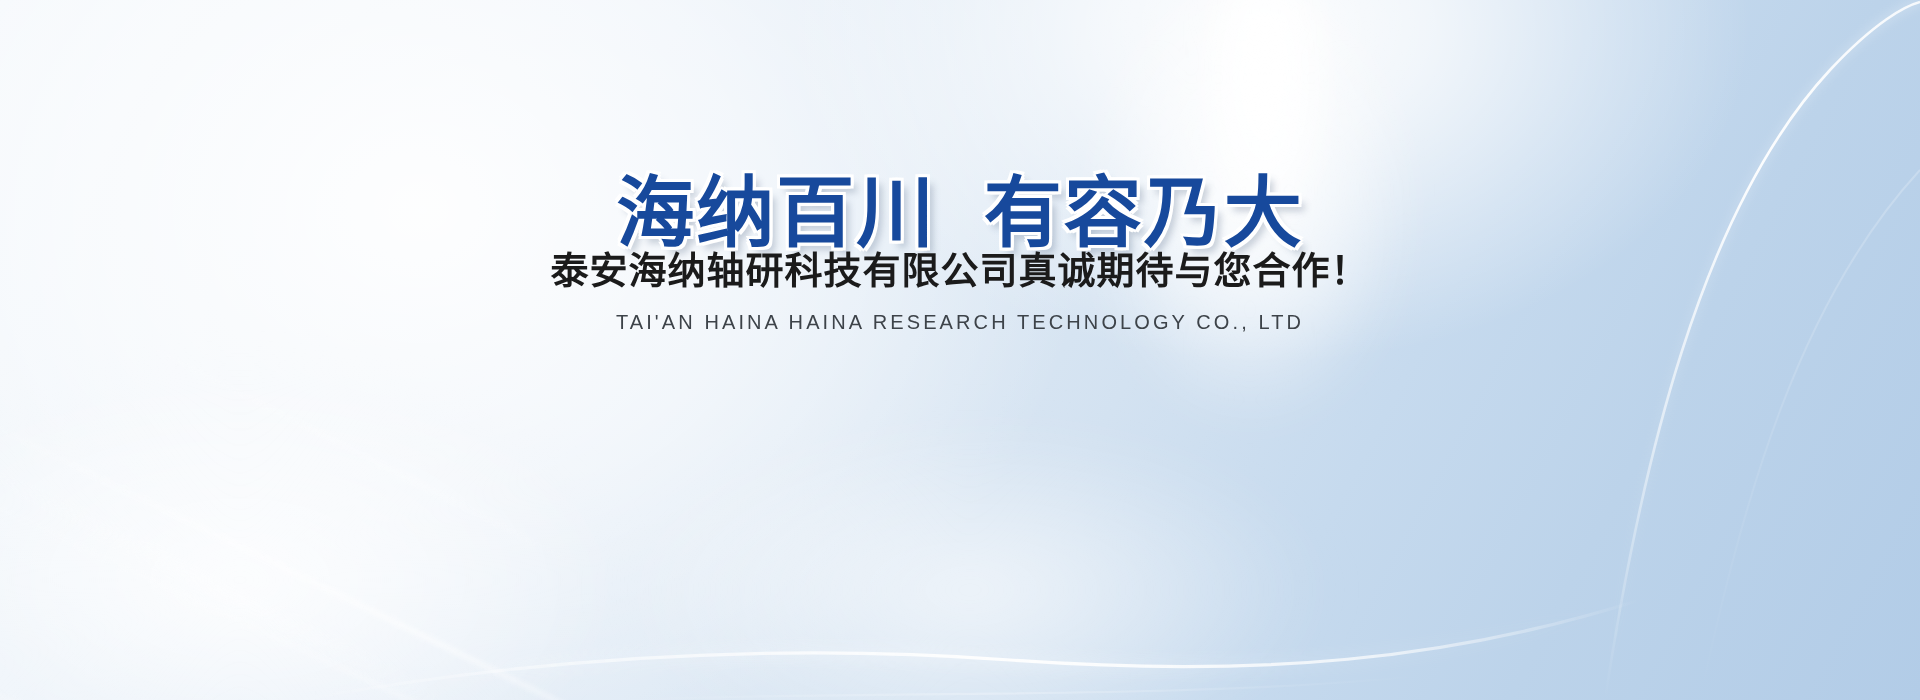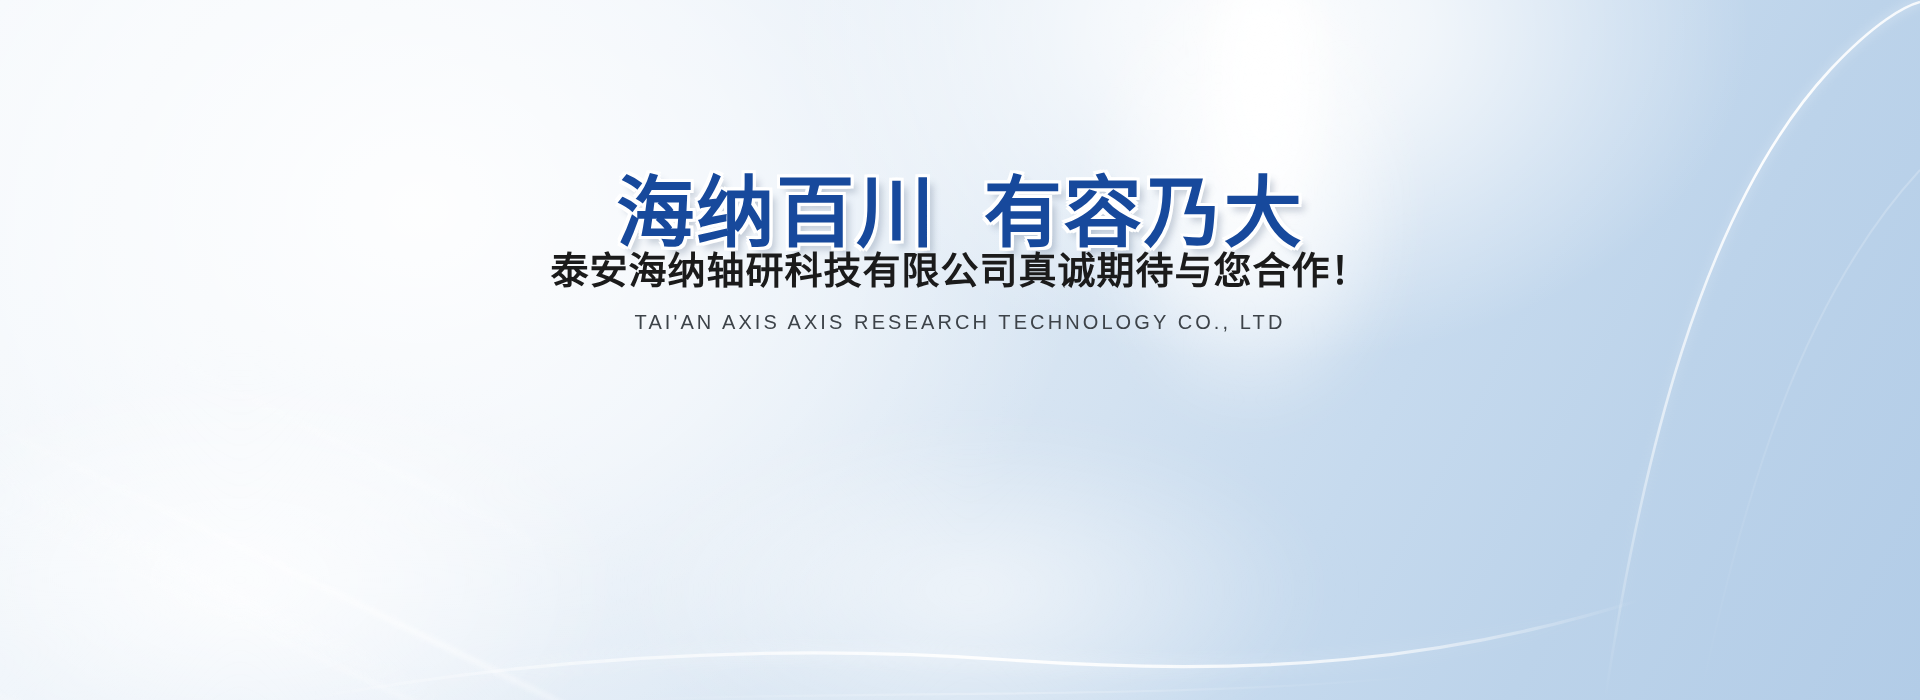--- a/index.html
+++ b/index.html
@@ -231,16 +231,16 @@
 
       <path d="M620,700 C880,690 1180,700 1420,676" fill="none" stroke="url(#arcBottom2)" stroke-width="2.2" opacity="0.65"></path>
     </svg>
   </div>
 
   <div class="content">
     <div class="headline">海纳百川  有容乃大</div>
 
     <div class="subtitle-cn">泰安海纳轴研科技有限公司真诚期待与您合作！</div>
 
-    <div class="subtitle-en">TAI'AN AXIS AXIS RESEARCH TECHNOLOGY CO., LTD</div>
+    <div class="subtitle-en">TAI'AN HAINA HAINA RESEARCH TECHNOLOGY CO., LTD</div>
   </div>
 
 </div>
 
 </body></html>

